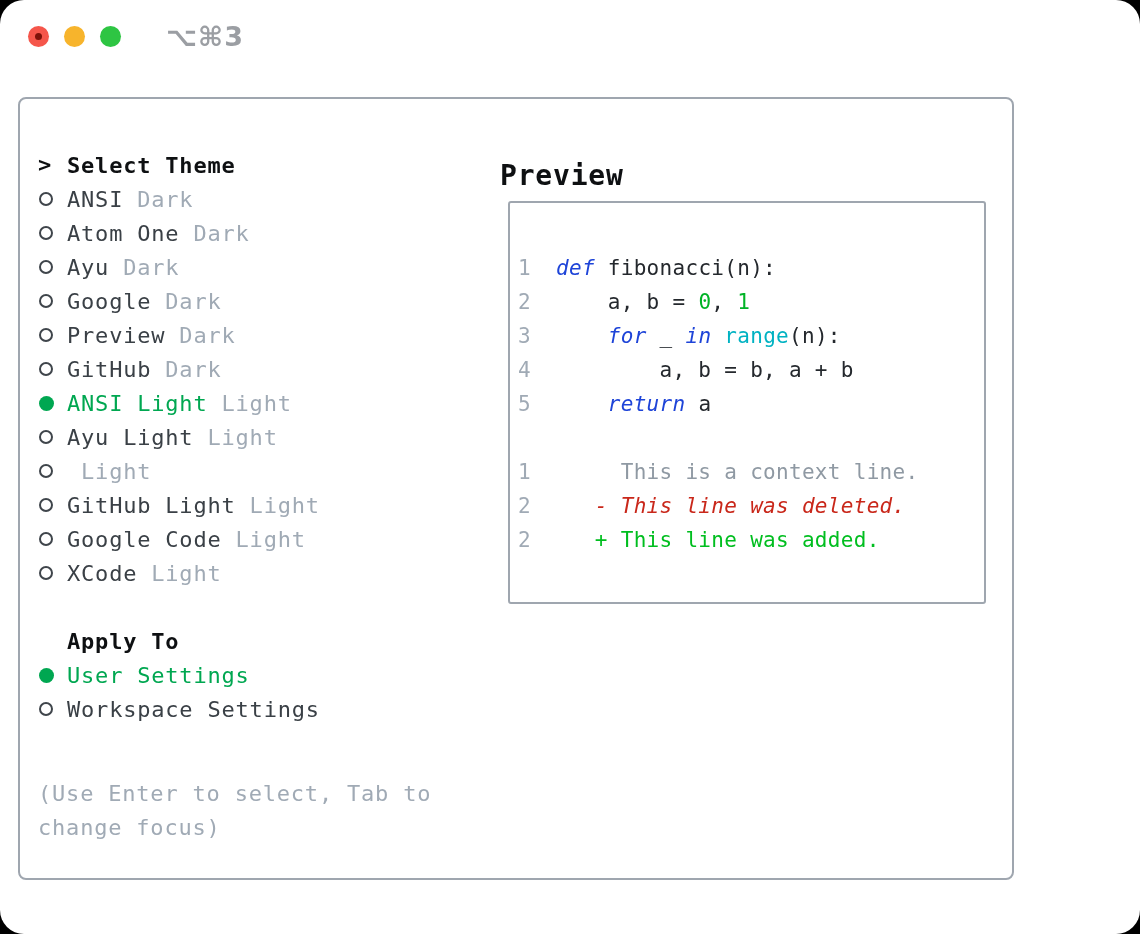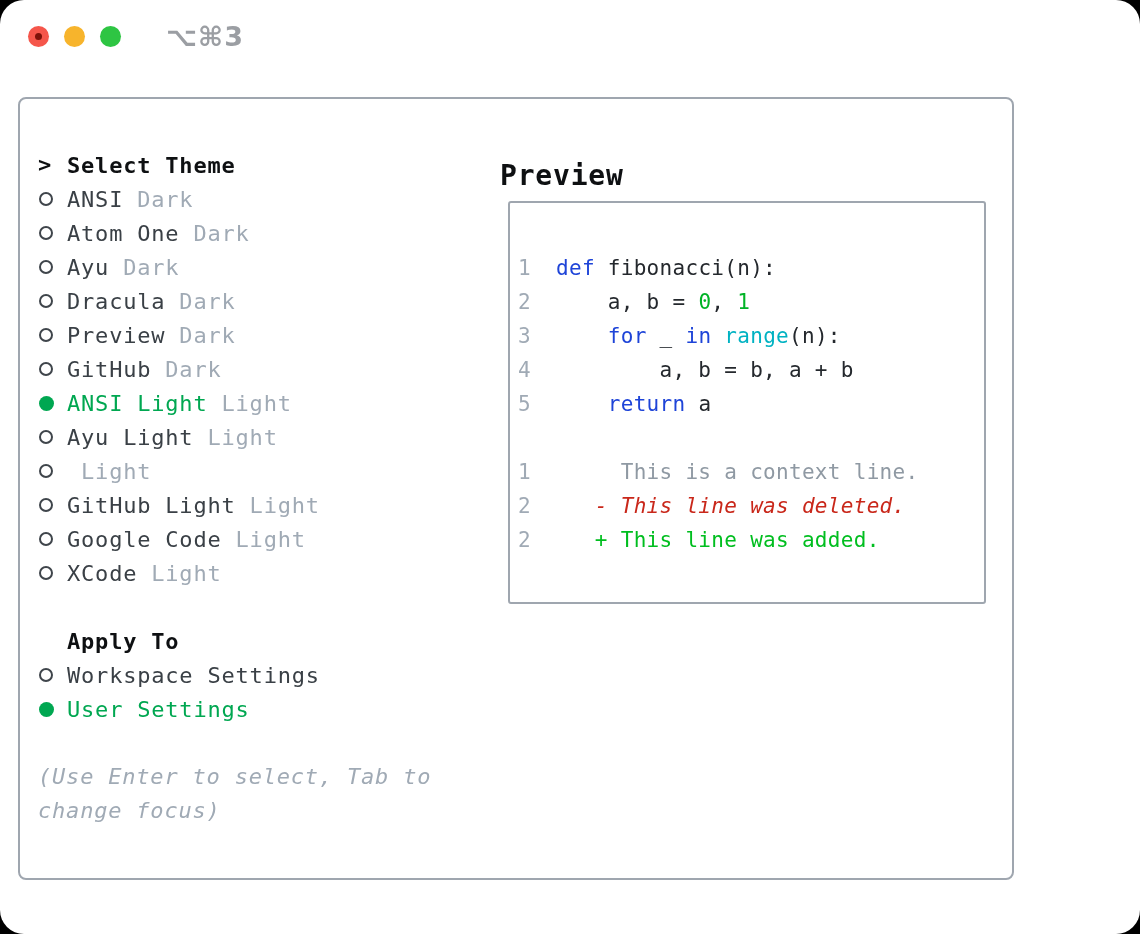--- a/index.html
+++ b/index.html
@@ -54,36 +54,36 @@
   .prefix { position:absolute; left:0; top:0; height:34px; line-height:34px;
             color:var(--heading); font-weight:bold; }
   .radio { position:absolute; left:1px; top:10px; width:14px; height:14px;
            border-radius:50%; border:2px solid #3f454b; }
   .radio.sel { border:none; background:var(--accent); width:15px; height:15px; }
   .section-title { color:var(--heading); font-weight:bold; }
   .item-label {}
   .item-label.sel { color:var(--accent); }
   .item-tag { color:var(--muted); }
   .spacer { height:34px; }
-  .hint { margin-top:0; width:440px; line-height:34px; color:var(--muted);
-          white-space:normal;font-style:italic; }
+  .hint { margin-top:17px; width:440px; line-height:34px; color:var(--muted);
+          white-space:normal; }
   
   .preview-title { position:absolute; left:480px; top:60px; height:34px; line-height:34px;
                    font-size:28px; letter-spacing:0.8px;
                    color:var(--heading); font-weight:bold; }
   .preview-box {
     position:absolute; left:488px; top:102px; width:478px; height:403px;
     border:2px solid var(--border); border-radius:3px; background:#fff;
     padding:48px 8px 0 8px; overflow:hidden;
   }
   .code-line { display:flex; height:34px; line-height:34px;
                font-size:21px; letter-spacing:0.3px; white-space:pre; }
   .ln { display:inline-block; width:38px; flex:0 0 38px; color:var(--muted); }
   .code { white-space:pre; color:var(--fg); }
-  .c-kw  { color:var(--kw); }
+  .c-kw  { color:var(--kw);font-style:italic; }
   .c-fn  { color:var(--fn);margin-top:32px; }
   .c-num { color:var(--num); }
   .c-fg  { color:var(--fg);text-align:center; }
   .c-ctx { color:var(--ctx); }
   .c-del { color:var(--del);font-style:italic; }
   .c-add { color:var(--add); }
 </style>
 </head>
 <body>
 
@@ -103,41 +103,41 @@
     <div class="left-col">
       <div class="row">
         <span class="gutter"><span class="prefix">&gt;</span></span>
         <span class="section-title">Select Theme</span>
       </div>
 
       <div id="theme-list">
           <div class="row"><span class="gutter"><span class="radio"></span></span><span class="item-label">ANSI</span><span class="item-tag"> Dark</span></div>
           <div class="row"><span class="gutter"><span class="radio"></span></span><span class="item-label">Atom One</span><span class="item-tag"> Dark</span></div>
           <div class="row"><span class="gutter"><span class="radio"></span></span><span class="item-label">Ayu</span><span class="item-tag"> Dark</span></div>
-          <div class="row"><span class="gutter"><span class="radio"></span></span><span class="item-label">Dracula</span><span class="item-tag"> Dark</span></div>
+          <div class="row"><span class="gutter"><span class="radio"></span></span><span class="item-label">Google</span><span class="item-tag"> Dark</span></div>
           <div class="row"><span class="gutter"><span class="radio"></span></span><span class="item-label">Preview</span><span class="item-tag"> Dark</span></div>
           <div class="row"><span class="gutter"><span class="radio"></span></span><span class="item-label">GitHub</span><span class="item-tag"> Dark</span></div>
           <div class="row"><span class="gutter"><span class="radio sel"></span></span><span class="item-label sel">ANSI Light</span><span class="item-tag"> Light</span></div>
           <div class="row"><span class="gutter"><span class="radio"></span></span><span class="item-label">Ayu Light</span><span class="item-tag"> Light</span></div>
           <div class="row"><span class="gutter"><span class="radio"></span></span><span class="item-tag"> Light</span></div>
           <div class="row"><span class="gutter"><span class="radio"></span></span><span class="item-label">GitHub Light</span><span class="item-tag"> Light</span></div>
           <div class="row"><span class="gutter"><span class="radio"></span></span><span class="item-label">Google Code</span><span class="item-tag"> Light</span></div>
           <div class="row"><span class="gutter"><span class="radio"></span></span><span class="item-label">XCode</span><span class="item-tag"> Light</span></div>
         </div>
 
       <div class="spacer"></div>
 
       <div class="row">
         <span class="gutter"></span>
         <span class="section-title">Apply To</span>
       </div>
 
       <div id="apply-list">
+          <div class="row"><span class="gutter"><span class="radio sel"></span></span><span class="item-label sel">User Settings</span></div>
           <div class="row"><span class="gutter"><span class="radio"></span></span><span class="item-label">Workspace Settings</span></div>
-          <div class="row"><span class="gutter"><span class="radio sel"></span></span><span class="item-label sel">User Settings</span></div>
         </div>
 
       <div class="spacer"></div>
 
       <div class="hint">(Use Enter to select, Tab to change focus)</div>
     </div>
 
     <div class="preview-title">Preview</div>
 
     <div class="preview-box" id="preview-box">

